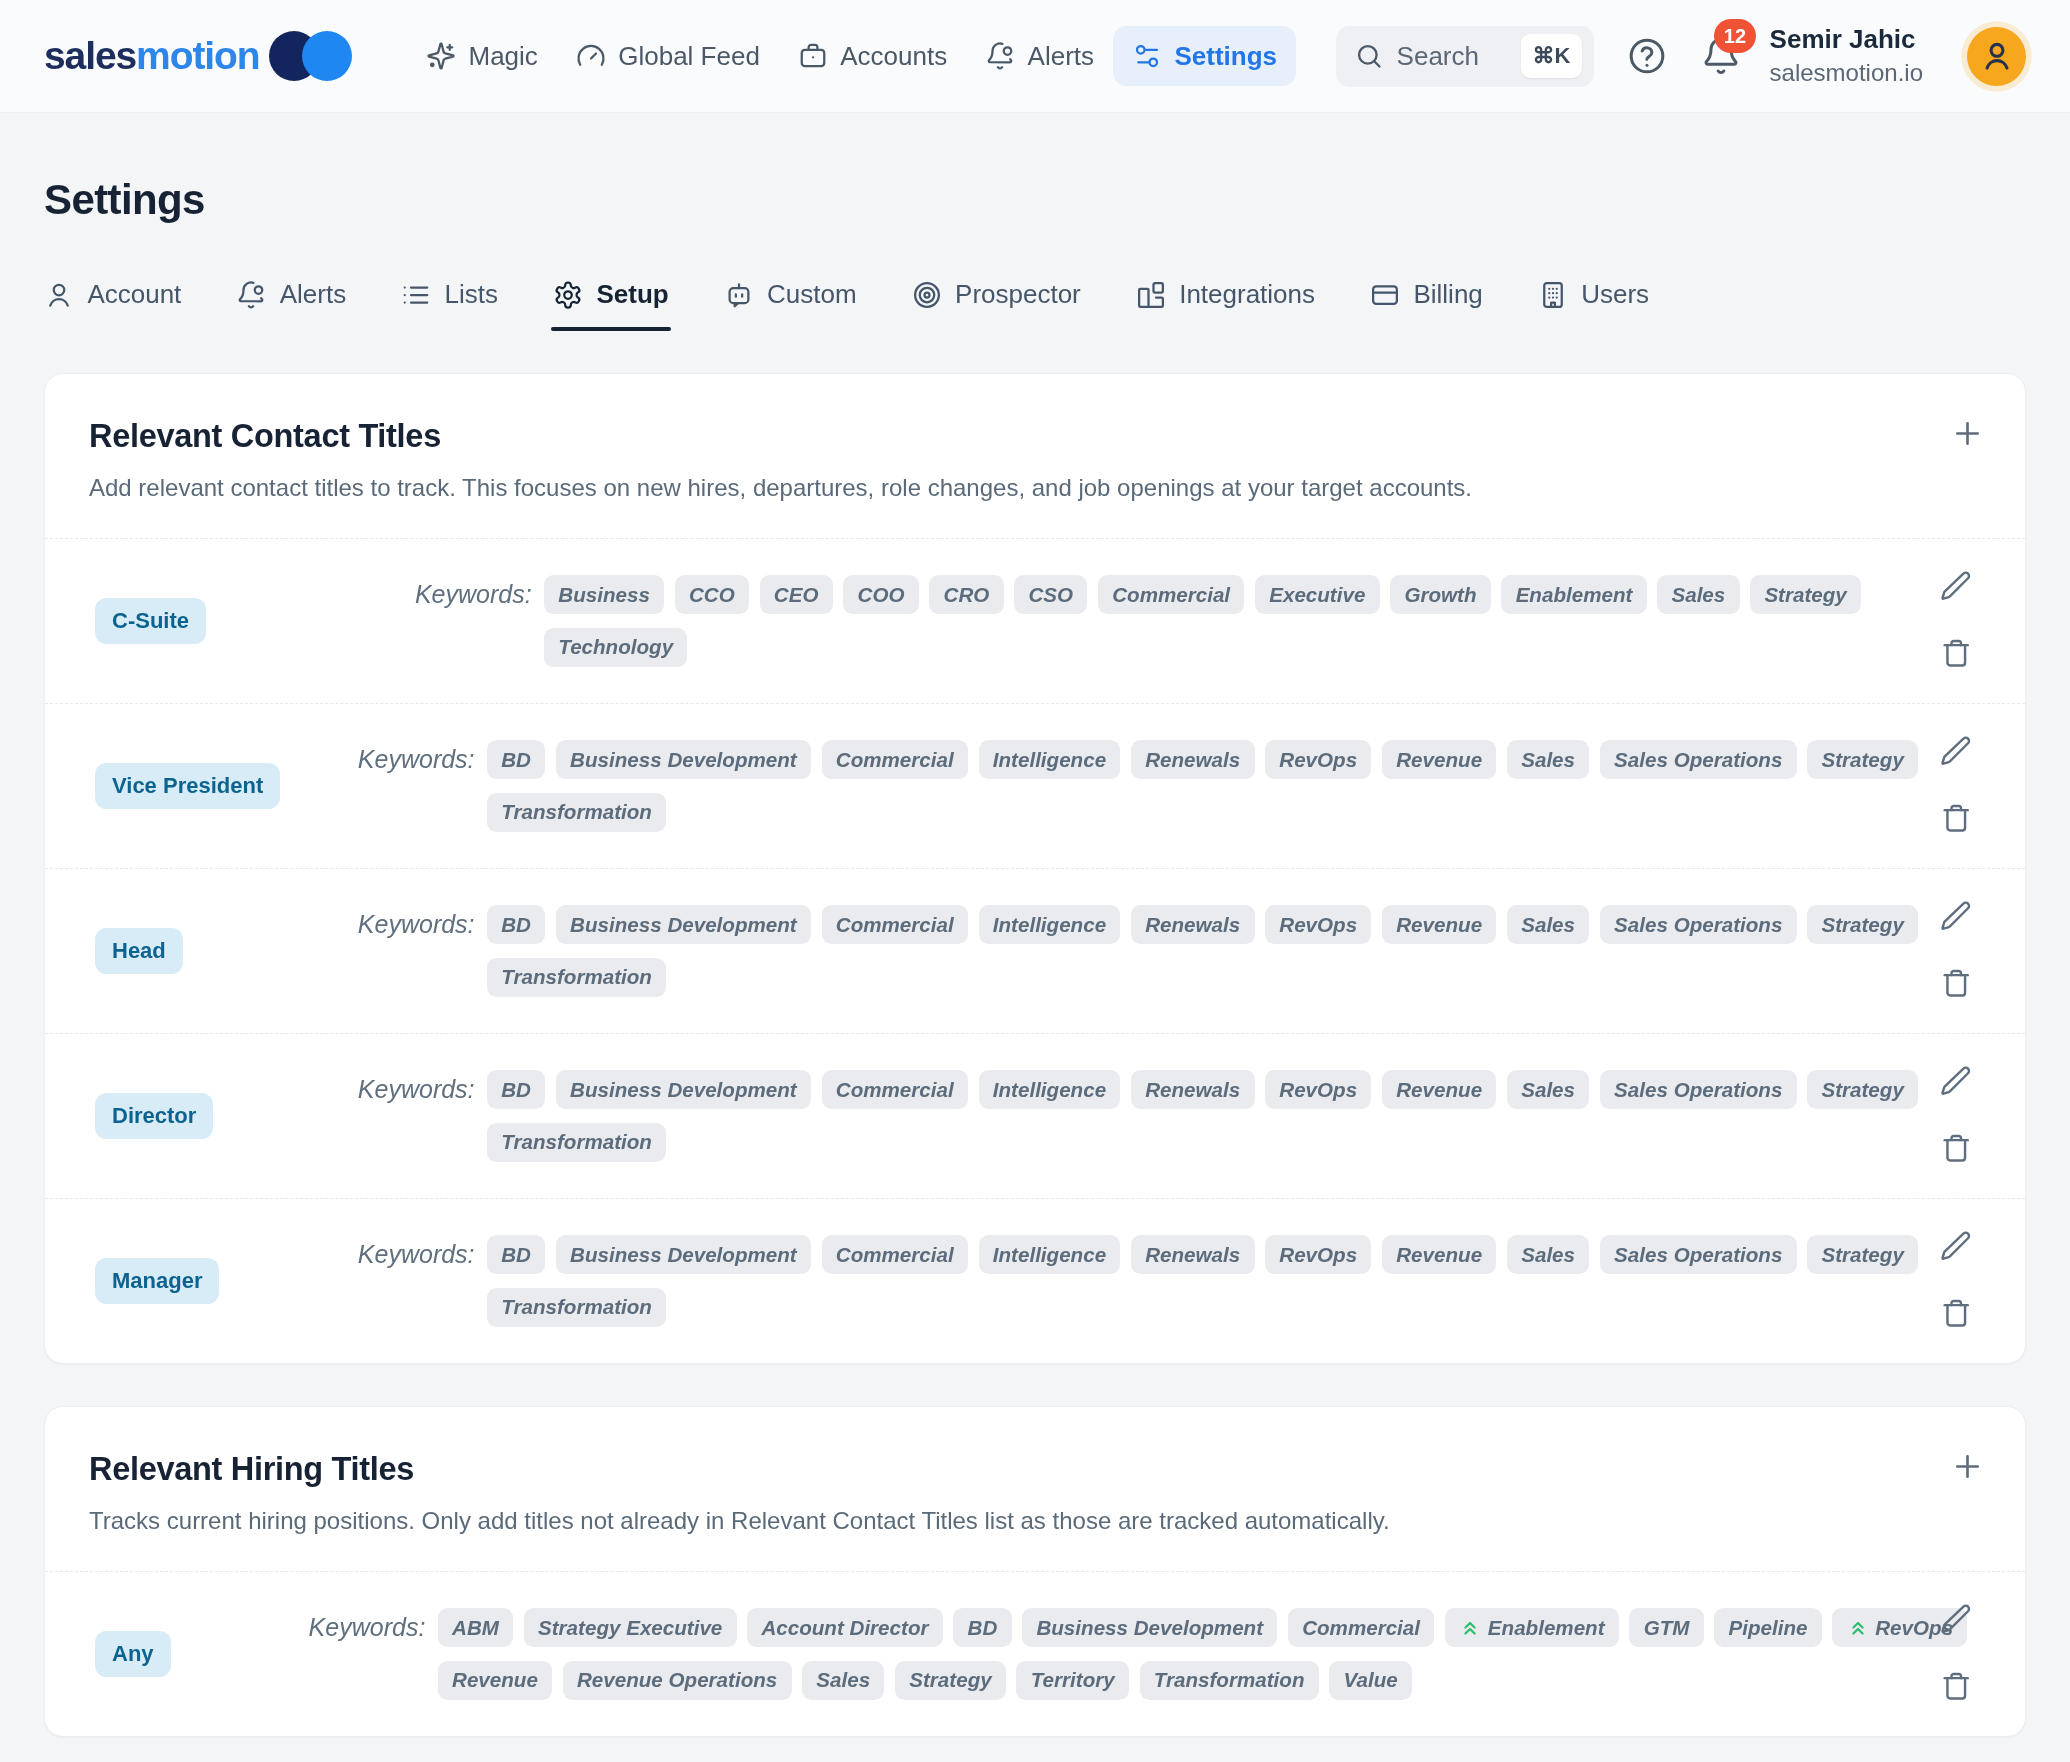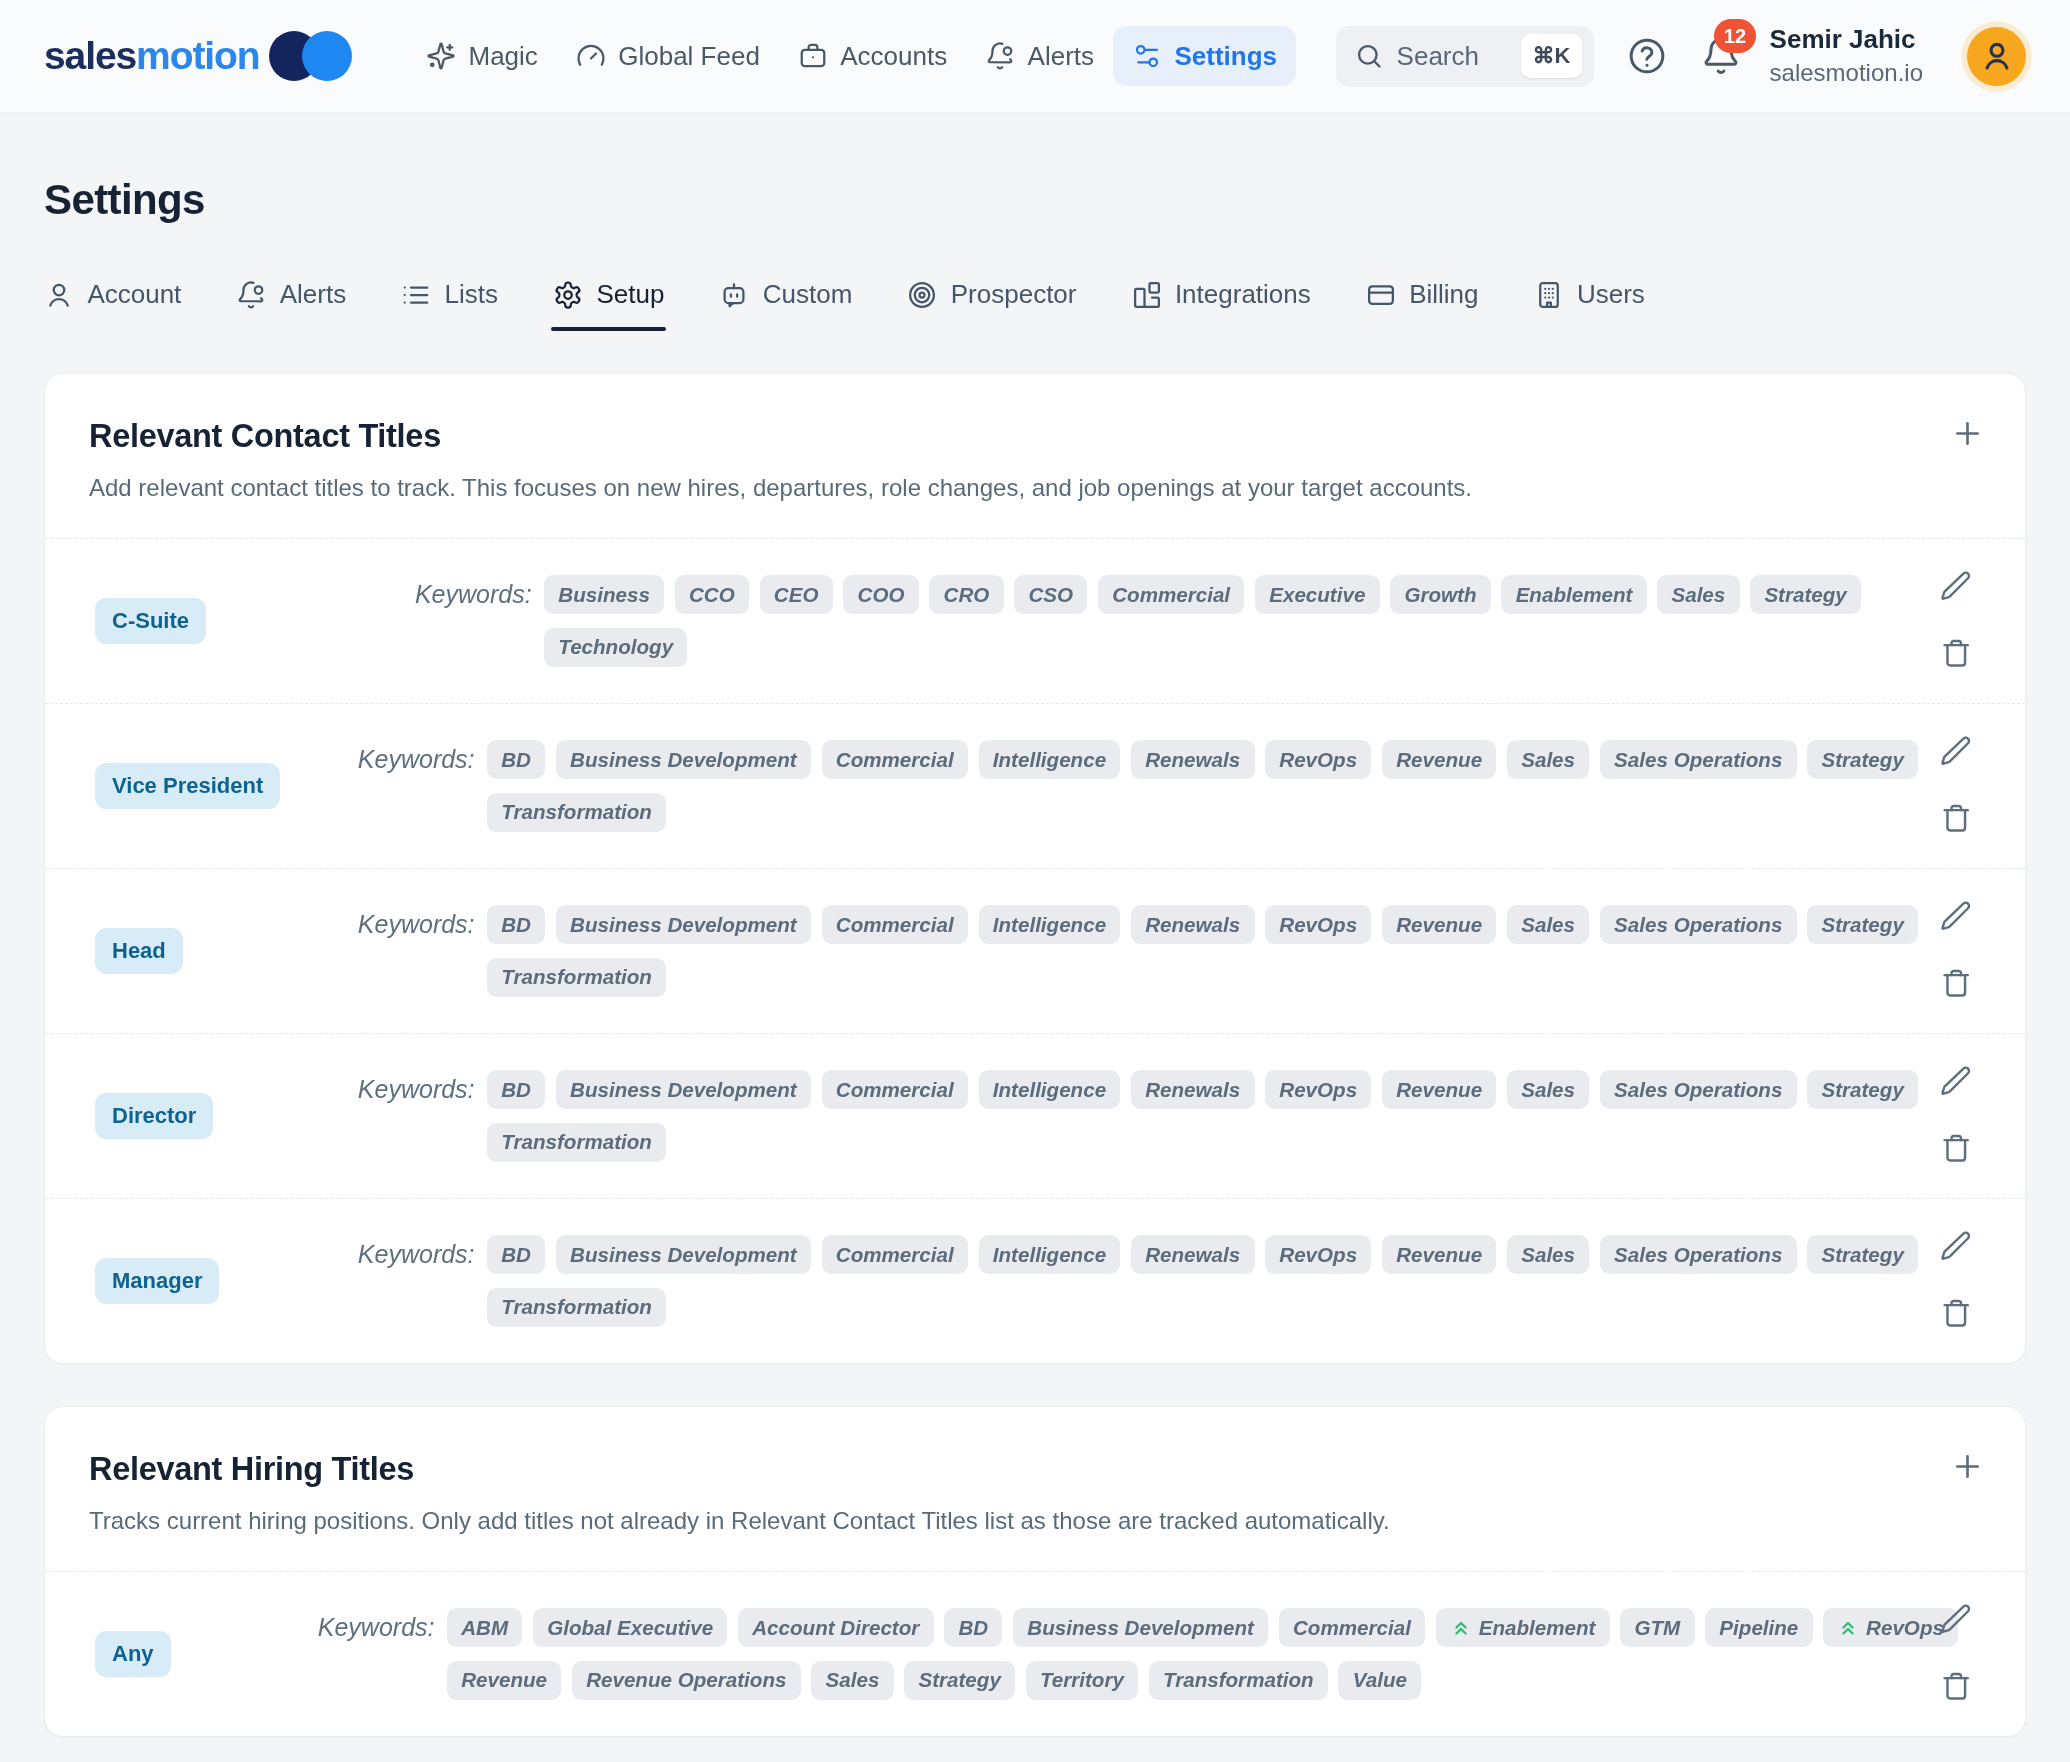--- a/index.html
+++ b/index.html
@@ -40,21 +40,21 @@
   .user .name{font-size:26px; font-weight:bold; color:#1b2a3b;}
   .user .org{font-size:24px; color:#5b6776; margin-top:3.8px;}
   .avatar{margin-left:44px; width:59px; height:59px; border-radius:50%; background:#f7a71d; display:flex; align-items:center; justify-content:center; color:#26324d; box-shadow:0 0 0 5.7px rgba(247,167,29,.18); border:none; cursor:pointer;}
   .avatar .icn{width:34px; height:34px;}
   
   main{padding:0 44px 57px;}
   h1{font-size:42px; margin:63px 0 0; letter-spacing:-0.6px; color:#172334;}
   .tabs{display:flex; gap:55px; margin-top:55px;}
   .tab{position:relative; display:flex; gap:13.4px; align-items:center; font-size:26px; color:#46566a; padding-bottom:21px; cursor:pointer; white-space:nowrap;}
   .tab .icn{width:30px; height:30px;}
-  .tab.active{color:#172334; font-weight:normal;}
+  .tab.active{color:#172334; font-weight:bold;}
   .tab.active::after{content:""; position:absolute; left:-1.9px; right:-1.9px; bottom:0; height:3.8px; background:#172334; border-radius:1.9px;}
   .card{background:#fff; border:1px solid #eceef2; border-radius:19px; margin-top:42px; box-shadow:0 1px 1.9px rgba(16,24,40,.04);}
   .card-head{position:relative; padding:44px 44px 36px;}
   .card-title{font-size:32.5px; font-weight:bold; letter-spacing:-0.3px; color:#172334;}
   .card-desc{font-size:24px; color:#5a6a79; margin-top:19px;}
   .add-btn{position:absolute; top:42px; right:40px; background:none; border:none; padding:0; color:#5d6c7b; cursor:pointer;}
   .add-btn .icn{width:35px; height:35px;}
   .row{display:flex; align-items:center; border-top:1px dashed #e5e8ec; padding:31px 42px 31px 50px; min-height:153px;}
   .row-label{width:279px; flex:0 0 auto;}
   .pill{display:inline-block; background:#d8ecf7; color:#0d6390; font-weight:bold; font-size:22px; padding:9.6px 17px; border-radius:11.5px;}
@@ -571,21 +571,21 @@
           <div class="row-label"><span class="pill">Any</span></div>
           <div class="row-mid">
             <div class="kw">
               <span class="kw-label">Keywords:</span>
               <div class="chips">
                 <div class="chip-line">
                   <span class="chip">
                     <span>ABM</span>
                   </span>
                   <span class="chip">
-                    <span>Global Executive</span>
+                    <span>Strategy Executive</span>
                   </span>
                   <span class="chip">
                     <span>Account Director</span>
                   </span>
                   <span class="chip">
                     <span>BD</span>
                   </span>
                   <span class="chip">
                     <span>Business Development</span>
                   </span>

